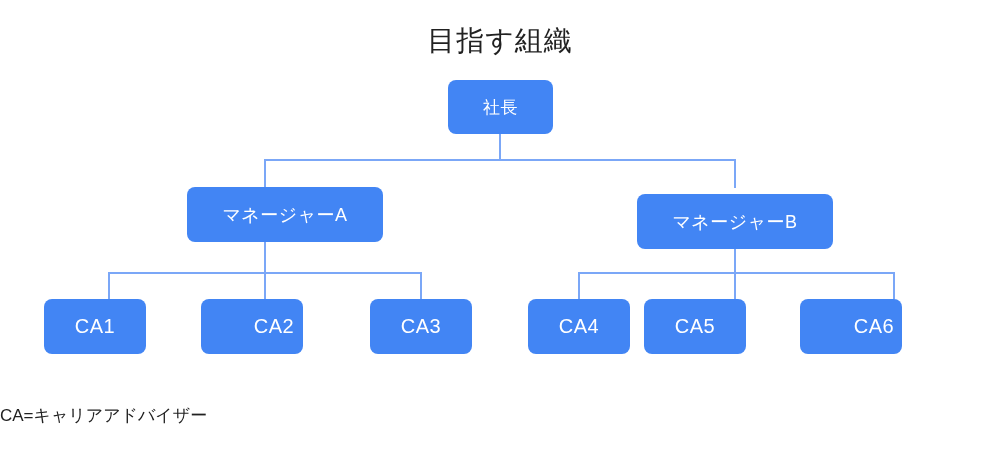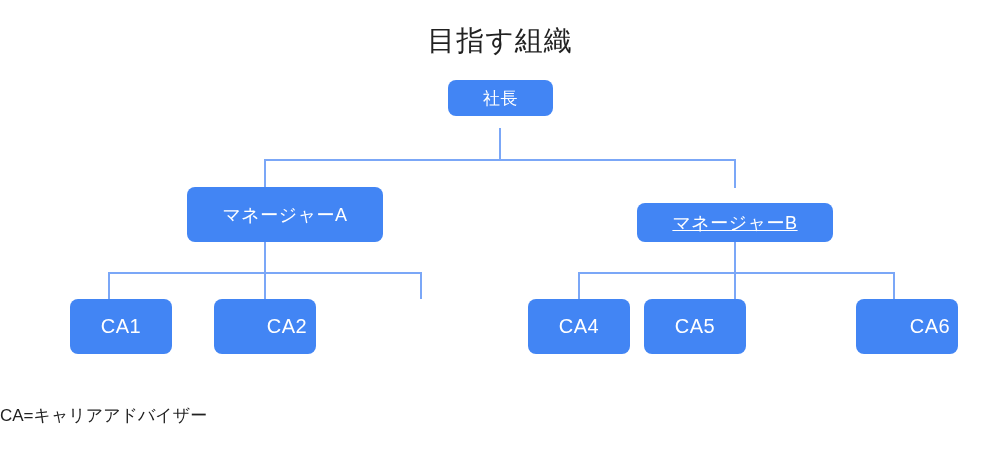--- a/index.html
+++ b/index.html
@@ -43,30 +43,30 @@
     align-items: center;
     justify-content: center;
     box-sizing: border-box;
     letter-spacing: 0.5px;
   }
   .line {
     position: absolute;
     background: var(--connector, #7BA7F7);
   }
   
-  #president { left: 448px; top: 80px;  width: 105px; height: 36px; font-size: 17px; }
+  #president { left: 448px; top: 80px;  width: 105px; height: 54px; font-size: 17px; }
   #mgr-a     { left: 167px; top: 187px; width: 196px; height: 55px; font-size: 18px; margin-left: 20px; }
-  #mgr-b     { left: 637px; top: 203px; width: 196px; height: 39px; font-size: 18px; text-decoration: underline; }
+  #mgr-b     { left: 637px; top: 194px; width: 196px; height: 55px; font-size: 18px; }
   .ca        { top: 299px; width: 102px; height: 55px; font-size: 20px; }
-  #ca1 { left: 70px; text-align: right;  }
-  #ca2 { left: 214px; padding-left: 44px; }
+  #ca1 { left: 44px; text-align: right;  }
+  #ca2 { left: 201px; padding-left: 44px; }
   #ca3 { left: 370px; }
   #ca4 { left: 528px; text-align: right; }
   #ca5 { left: 644px; text-align: center; }
-  #ca6 { left: 856px; padding-left: 46px; }
+  #ca6 { left: 800px; padding-left: 46px; }
   
   #ln-root-drop { left: 499px; top: 128px; width: 2px;   height: 33px; }
   #ln-l1-bus    { left: 264px; top: 159px; width: 472px; height: 2px;  }
   #ln-l1-a      { left: 264px; top: 159px; width: 2px;   height: 29px; }
   #ln-l1-b      { left: 734px; top: 159px; width: 2px;   height: 29px; }
   #ln-a-drop    { left: 264px; top: 242px; width: 2px;   height: 58px; }
   #ln-a-bus     { left: 108px; top: 272px; width: 314px; height: 2px;  }
   #ln-a-ca1     { left: 108px; top: 272px; width: 2px;   height: 27px; }
   #ln-a-ca3     { left: 420px; top: 272px; width: 2px;   height: 27px; }
   #ln-b-drop    { left: 734px; top: 242px; width: 2px;   height: 58px; }
@@ -104,20 +104,23 @@
   <div class="node" id="mgr-b">
     <span>マネージャーB</span>
   </div>
 
   <div class="node ca" id="ca1">
     <span>CA1</span>
   </div>
   <div class="node ca" id="ca2">
     <span>CA2</span>
   </div>
+  <div class="node ca" id="ca3">
+    <span>CA3</span>
+  </div>
   <div class="node ca" id="ca4">
     <span>CA4</span>
   </div>
   <div class="node ca" id="ca5">
     <span>CA5</span>
   </div>
   <div class="node ca" id="ca6">
     <span>CA6</span>
   </div>
 

